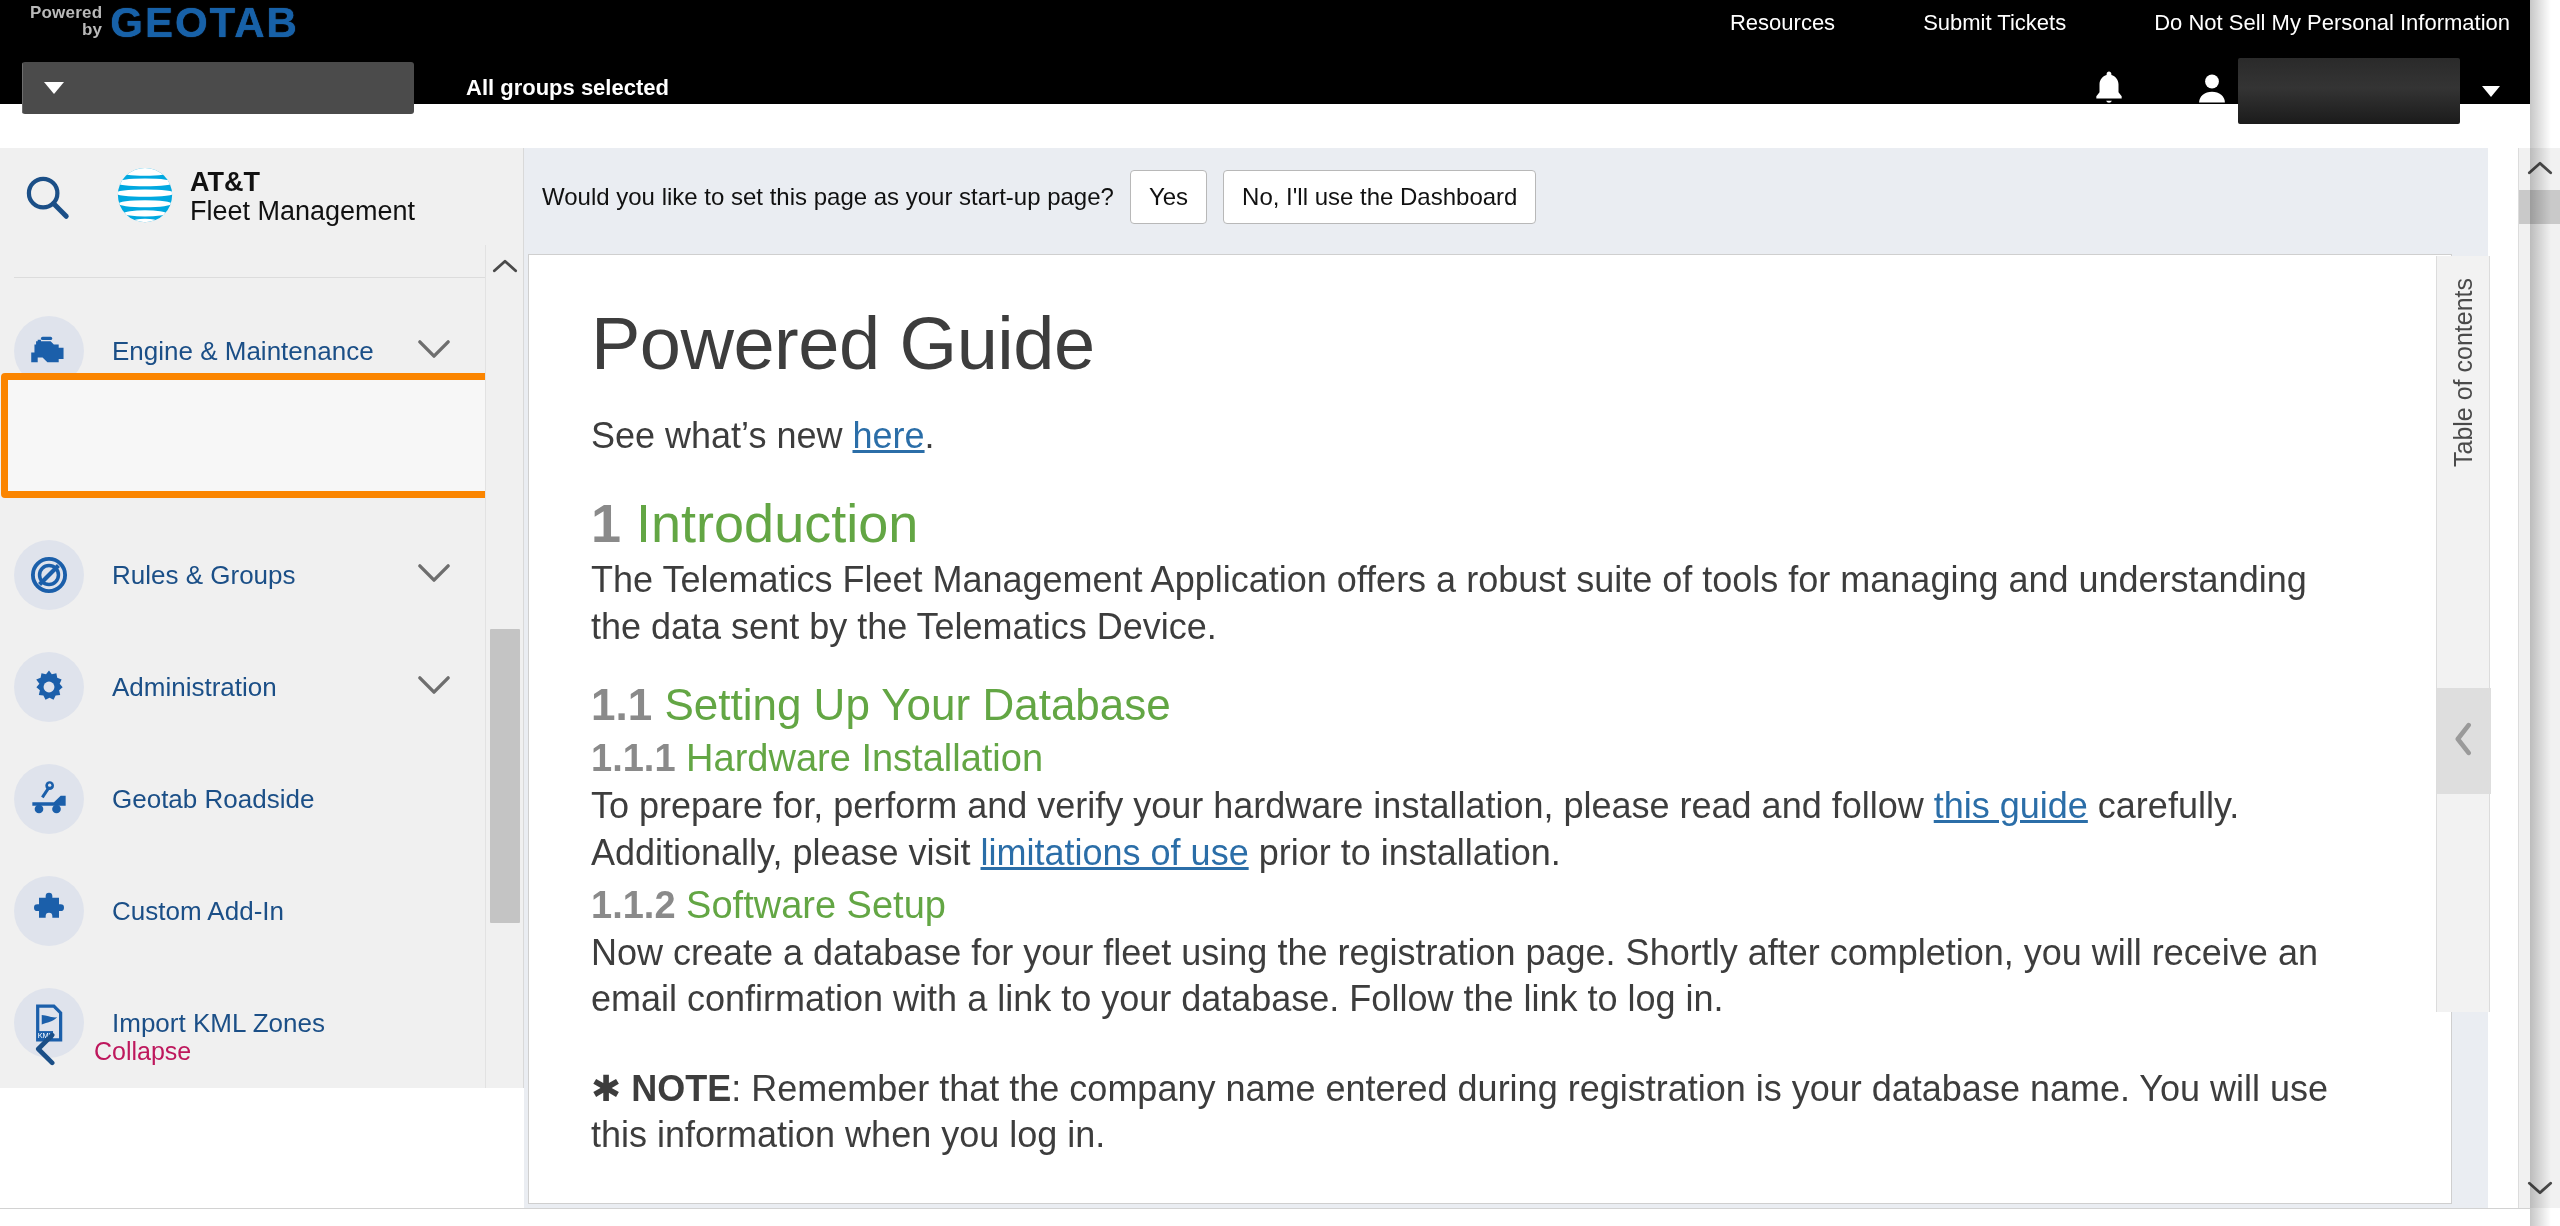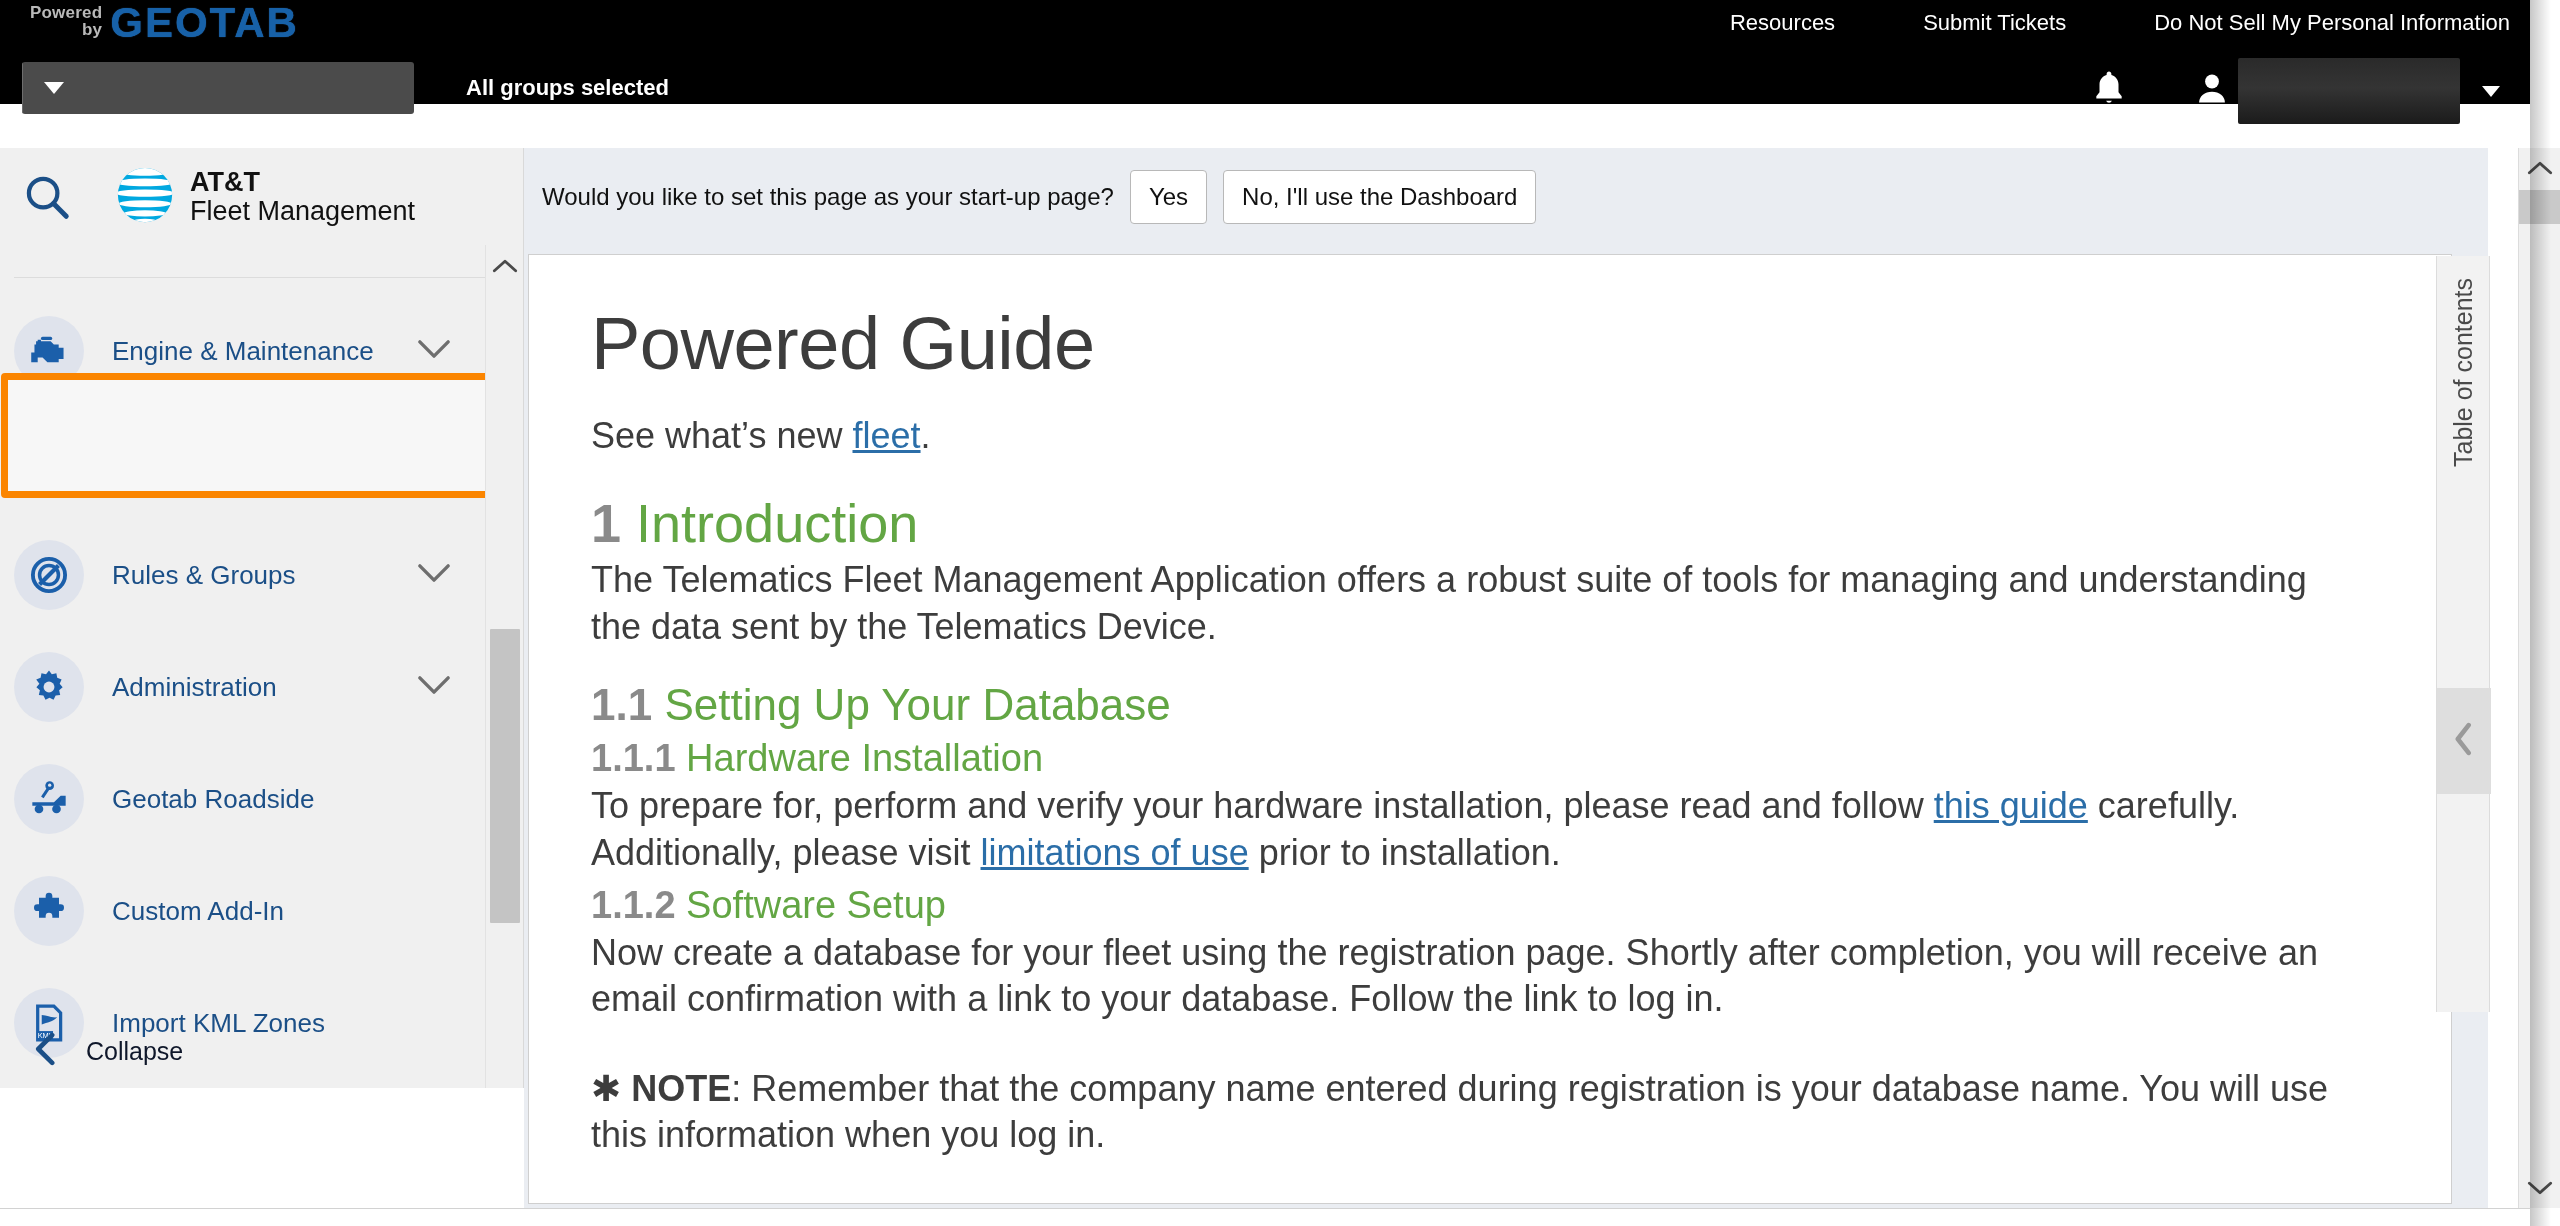--- a/index.html
+++ b/index.html
@@ -145,21 +145,21 @@
     border: 7px solid #fb8500;
     border-radius: 4px;
     background: #f7f7f7;
     pointer-events: none;
   }
 
   .collapse-row {
     position: absolute; left: 0; bottom: 18px;
     display: flex; align-items: center; padding-left: 32px; cursor: pointer;
   }
-  .collapse-label { margin-left: 26px; font-size: 25px; color: #0f172a; }
+  .collapse-label { margin-left: 34px; font-size: 25px; color: #be185d; }
 
   
   .sb-scroll {
     position: absolute; right: 0; top: 97px;
     width: 38px; height: 963px; background: #f0f0f0;
     border-left: 1px solid #e2e2e2;
   }
   .sb-arrow {
     position: absolute; left: 0; width: 38px; height: 34px;
     display: flex; align-items: center; justify-content: center; cursor: pointer;
@@ -485,21 +485,21 @@
     <button class="startup-btn">Yes</button>
     <button class="startup-btn">No, I'll use the Dashboard</button>
   </div>
 
   <div class="doc-frame">
     <div class="doc-inner">
 
       <div class="doc-title">Powered Guide</div>
 
       <div class="doc-sub">
-        <span>See what’s new </span><a href="#">fleet</a><span>.</span>
+        <span>See what’s new </span><a href="#">here</a><span>.</span>
       </div>
 
       <h2 class="sec">
         <span class="secnum">1</span>
         <span class="sectitle">Introduction</span>
       </h2>
       <p class="body">The Telematics Fleet Management Application offers a robust suite of tools for managing and understanding the data sent by the Telematics Device.</p>
 
       <h3 class="sec">
         <span class="secnum">1.1</span>

